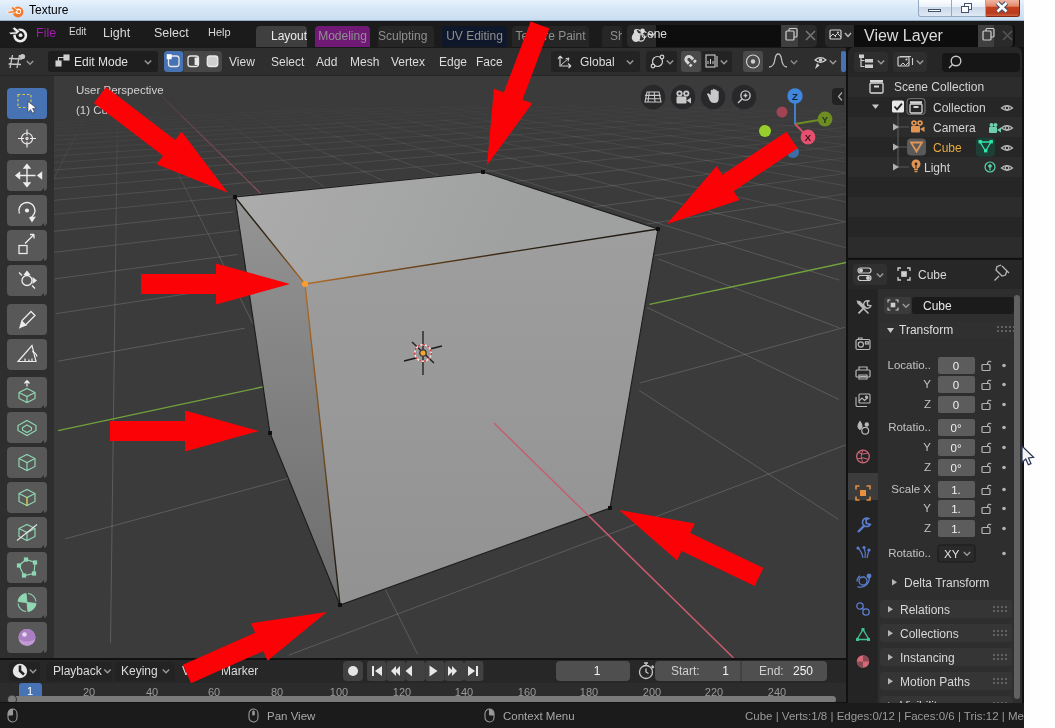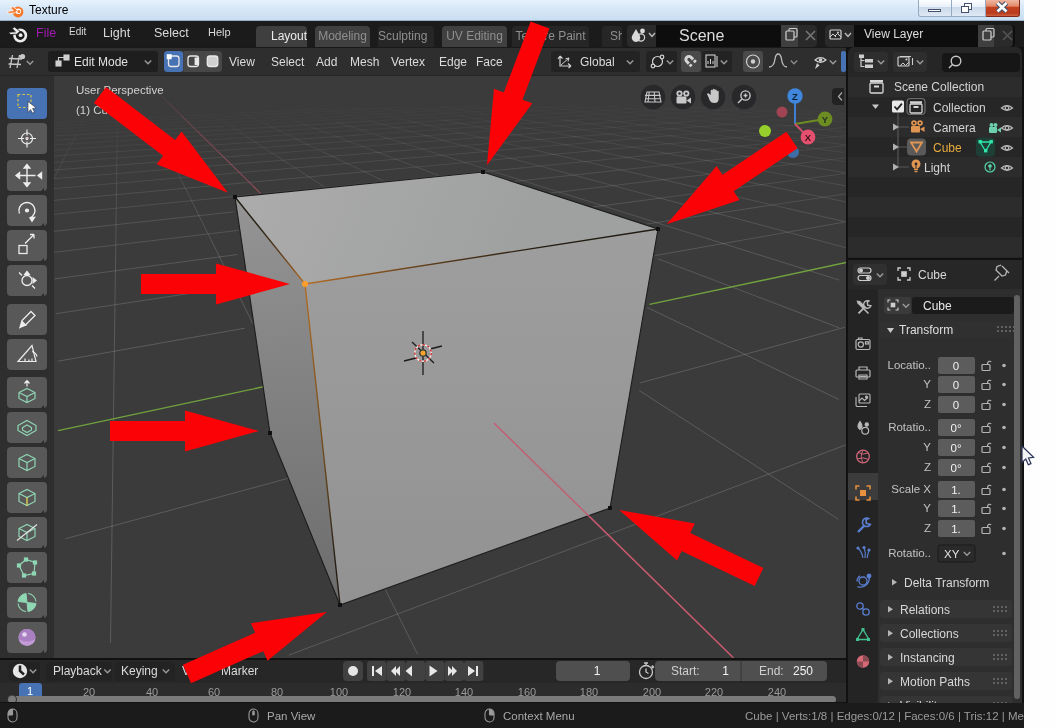--- a/index.html
+++ b/index.html
@@ -397,50 +397,50 @@
     <circle cx="12.2" cy="9.5" r="5.7" fill="none" stroke="#ececec" stroke-width="2.6"></circle>
     <circle cx="12.6" cy="9.2" r="1.9" fill="#ececec"></circle>
     <path d="M0.5,6.2 L7.5,5.8 L4.2,2.6 L6.5,1 L12,5.2 L9,8.2 L2.6,8.6 Z" fill="#ececec" stroke="#1b1b1b" stroke-width="0.8"></path>
   </svg>
 <div style="position:absolute;left:36px;top:26px;font-size:12.5px;color:#a21caf">File</div>
 <div style="position:absolute;left:69px;top:26px;font-size:10px;color:#dadada">Edit</div>
 <div style="position:absolute;left:103px;top:26px;font-size:12.5px;color:#dadada">Light</div>
 <div style="position:absolute;left:154px;top:26px;font-size:12.5px;color:#dadada">Select</div>
 <div style="position:absolute;left:208px;top:26px;font-size:11px;color:#dadada">Help</div>
 <div style="position:absolute;left:256px;top:26px;width:51px;height:21px;background:#3f3f3f;border-radius:4px 4px 0 0;font-size:12px;color:#ececec;text-align:right;line-height:20px">Layout</div>
-<div style="position:absolute;left:315px;top:26px;width:55px;height:21px;background:#404040;border-radius:4px 4px 0 0;font-size:12px;color:#8f8f8f;text-align:center;line-height:20px">Modeling</div>
+<div style="position:absolute;left:315px;top:26px;width:55px;height:21px;background:#701a75;border-radius:4px 4px 0 0;font-size:12px;color:#8f8f8f;text-align:center;line-height:20px">Modeling</div>
 <div style="position:absolute;left:378px;top:26px;width:56px;height:21px;background:#262626;border-radius:4px 4px 0 0;font-size:12px;color:#8f8f8f;text-align:left;line-height:20px">Sculpting</div>
-<div style="position:absolute;left:442px;top:26px;width:65px;height:21px;background:#404040;border-radius:4px 4px 0 0;font-size:12px;color:#8f8f8f;text-align:center;line-height:20px">UV Editing</div>
+<div style="position:absolute;left:442px;top:26px;width:65px;height:21px;background:#0f172a;border-radius:4px 4px 0 0;font-size:12px;color:#8f8f8f;text-align:center;line-height:20px">UV Editing</div>
 <div style="position:absolute;left:512px;top:26px;width:77px;height:21px;background:#262626;border-radius:4px 4px 0 0;font-size:12px;color:#8f8f8f;text-align:center;line-height:20px">Texture Paint</div>
 <div style="position:absolute;left:602px;top:26px;width:20px;height:21px;background:#262626;border-radius:4px 4px 0 0;font-size:12px;color:#8f8f8f;padding-left:8px;line-height:20px;overflow:hidden">Sha</div>
 <div style="position:absolute;left:627px;top:25px;width:190px;height:22px;background:#0d0d0d;border-radius:4px"></div>
 <div style="position:absolute;left:627px;top:25px;width:29px;height:22px;background:#2a2a2a;border-radius:4px 0 0 4px"></div>
 <svg width="30" height="22" style="position:absolute;left:627px;top:25px">
     <path d="M9,4 L13,11 A4.3,4.3 0 1 1 5,11 Z" fill="#d8d8d8"></path>
     <circle cx="15.5" cy="6" r="2.4" fill="#d8d8d8"></circle>
     <circle cx="14" cy="12.5" r="3.6" fill="none" stroke="#d8d8d8" stroke-width="1.2"></circle>
     <path d="M22,8 l3,3.4 l3,-3.4" stroke="#bdbdbd" stroke-width="1.4" fill="none"></path>
   </svg>
-<div style="position:absolute;left:679px;top:27px;font-size:16px;color:#dcdcdc">Scene</div>
+<div style="position:absolute;left:633px;top:27px;font-size:12px;color:#dcdcdc">Scene</div>
 <div style="position:absolute;left:781px;top:25px;width:17px;height:22px;background:#3f3f3f"></div>
 <div style="position:absolute;left:798px;top:25px;width:19px;height:22px;background:#2a2a2a;border-radius:0 4px 4px 0"></div>
 <svg width="40" height="22" style="position:absolute;left:779px;top:25px">
     <rect x="7" y="6" width="8" height="9" rx="1" fill="none" stroke="#cfcfcf" stroke-width="1.2"></rect>
     <path d="M10,6 V4.5 a1,1 0 0 1 1,-1 h6 a1,1 0 0 1 1,1 V11 a1,1 0 0 1 -1,1 h-2" fill="none" stroke="#cfcfcf" stroke-width="1.2"></path>
     <path d="M27,6 l9,9 M36,6 l-9,9" stroke="#777" stroke-width="1.5"></path>
   </svg>
 <div style="position:absolute;left:825px;top:25px;width:190px;height:22px;background:#0d0d0d;border-radius:4px"></div>
 <div style="position:absolute;left:825px;top:25px;width:29px;height:22px;background:#2a2a2a;border-radius:4px 0 0 4px"></div>
 <svg width="30" height="22" style="position:absolute;left:825px;top:25px">
     <rect x="5" y="5" width="11" height="9" rx="1" fill="none" stroke="#d5d5d5" stroke-width="1.2"></rect>
     <path d="M5,12 l3,-3 l3,3 M10,11 l2.5,-2.5 L16,12" stroke="#d5d5d5" stroke-width="1" fill="none"></path>
     <circle cx="13" cy="7.5" r="1" fill="#d5d5d5"></circle>
     <path d="M20,8 l3,3.4 l3,-3.4" stroke="#bdbdbd" stroke-width="1.4" fill="none"></path>
   </svg>
-<div style="position:absolute;left:864px;top:27px;font-size:12px;color:#dcdcdc">View Layer</div>
+<div style="position:absolute;left:864px;top:27px;font-size:16px;color:#dcdcdc">View Layer</div>
 <div style="position:absolute;left:978px;top:25px;width:16px;height:22px;background:#3f3f3f"></div>
 <div style="position:absolute;left:994px;top:25px;width:19px;height:22px;background:#2a2a2a;border-radius:0 4px 4px 0"></div>
 <svg width="40" height="22" style="position:absolute;left:976px;top:25px">
     <rect x="7" y="6" width="8" height="9" rx="1" fill="none" stroke="#cfcfcf" stroke-width="1.2"></rect>
     <path d="M10,6 V4.5 a1,1 0 0 1 1,-1 h6 a1,1 0 0 1 1,1 V11 a1,1 0 0 1 -1,1 h-2" fill="none" stroke="#cfcfcf" stroke-width="1.2"></path>
     <path d="M27,6 l9,9 M36,6 l-9,9" stroke="#555" stroke-width="1.5"></path>
   </svg>
 <div style="position:absolute;left:0;top:47px;width:846px;height:29px;background:#2e2e2e;border-top:1px solid #191919;border-bottom:1px solid #242424"></div>
 <svg width="846" height="29" style="position:absolute;left:0;top:47px">
     <g transform="translate(9,7)" stroke="#c9c9c9" fill="none" stroke-width="1.3">

